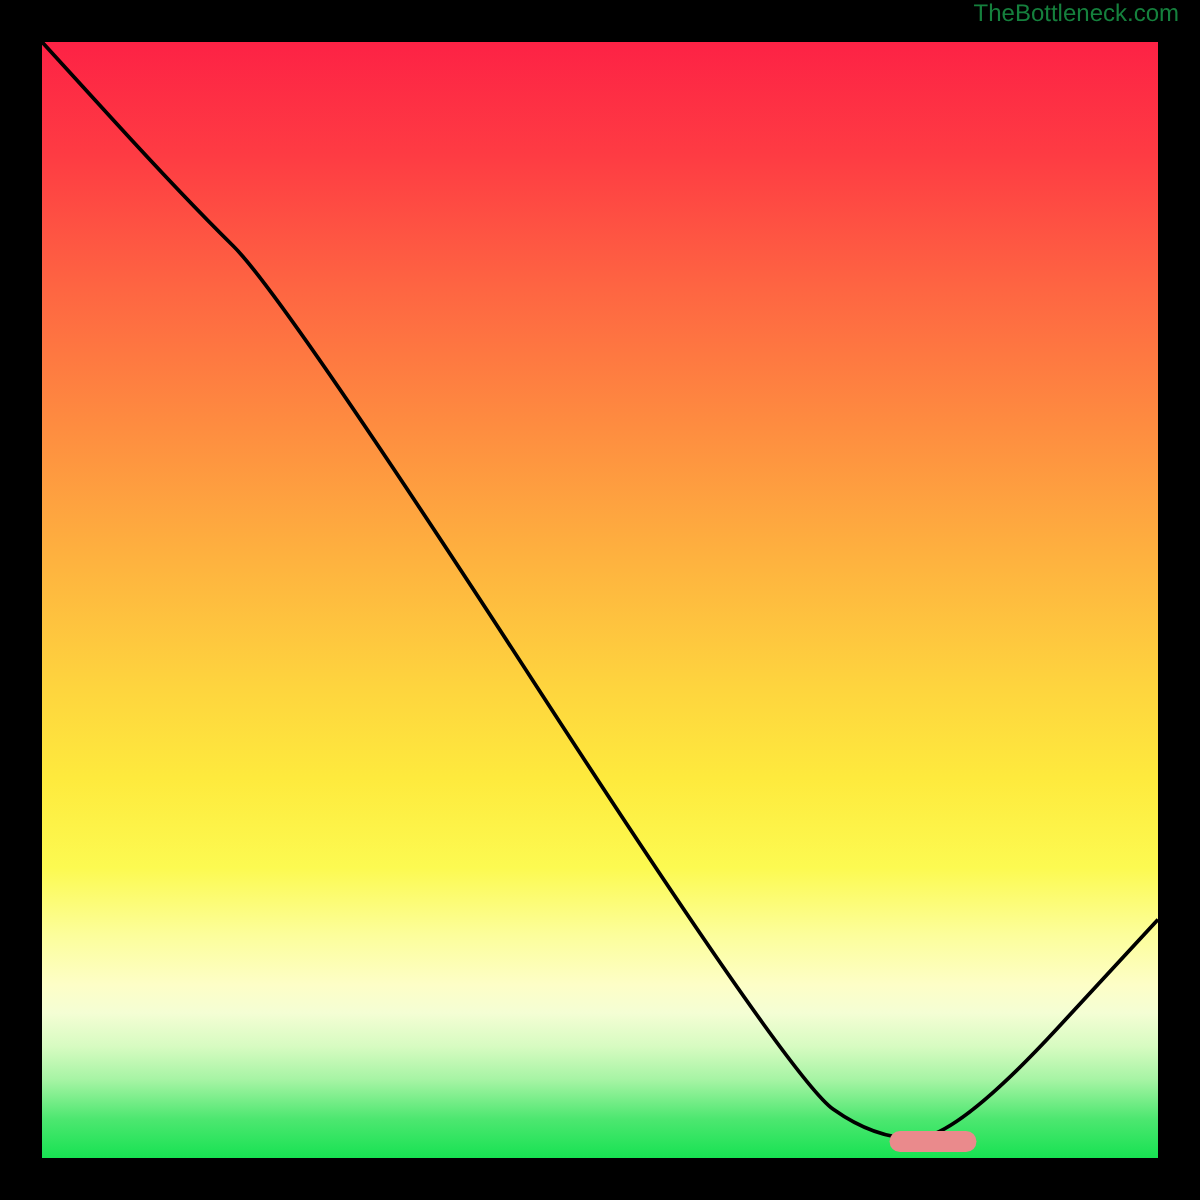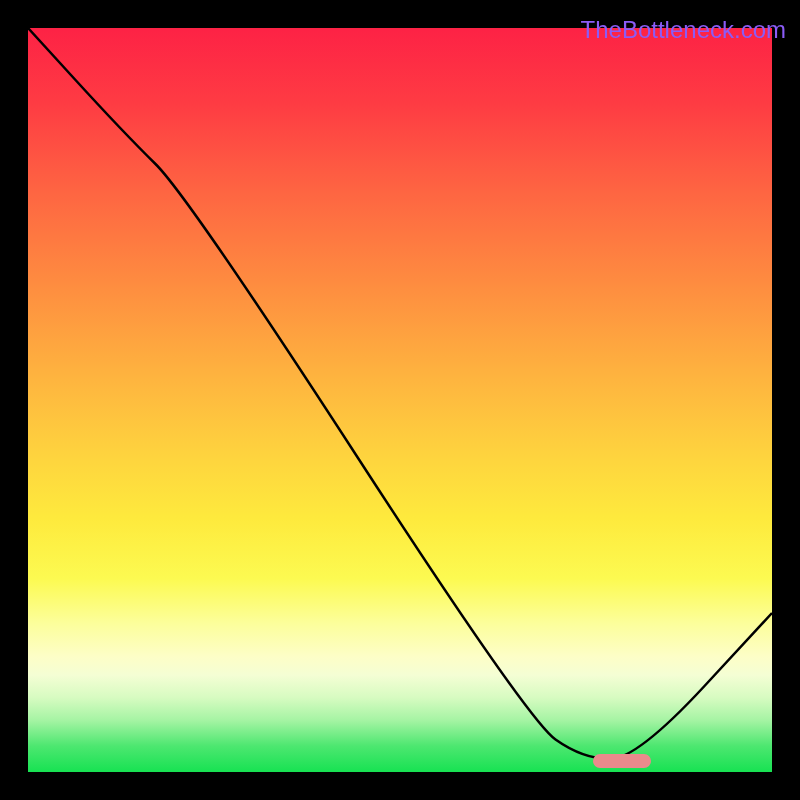--- a/index.html
+++ b/index.html
@@ -1,16 +1,16 @@
 <!DOCTYPE html>
 <html><head>
 <meta charset="utf-8">
 <style>
 body{margin:0;background:#000;width:800px;height:800px;position:relative;font-family:Arial,Helvetica,sans-serif}
-.wm{position:absolute;top:16px;right:14px;color:#8b5cf6;font-size:24px;font-weight:400;z-index:5}
+.wm{position:absolute;top:1px;right:14px;color:#15803d;font-size:16px;font-weight:400;z-index:5}
 .plot{position:absolute;left:28px;top:28px;width:744px;height:744px;overflow:hidden}
 .grad{position:absolute;inset:0;background:linear-gradient(to bottom,
  #fd2245 0%,
  #fe3b43 10%,
  #fe6542 22%,
  #fe8b40 34%,
  #feb13f 46%,
  #fed53e 58%,
  #feea3d 66%,
  #fcfa51 74%,

